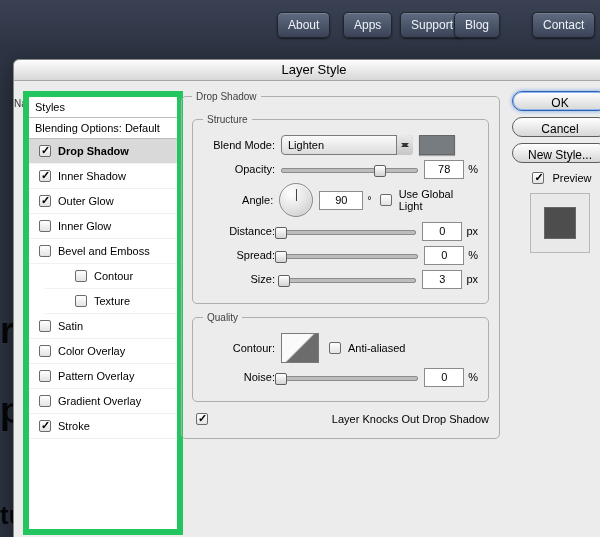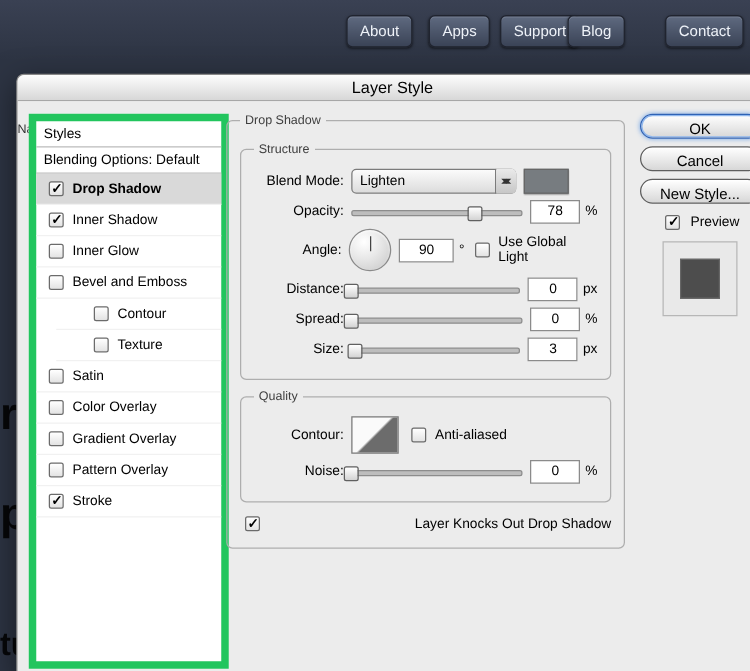--- a/index.html
+++ b/index.html
@@ -77,20 +77,24 @@
     <div id="styles-rows">
           <div class="row selected">
             <input type="checkbox" class="sq" checked="" style="">
             <span>Drop Shadow</span>
           </div>
           <div class="row">
             <input type="checkbox" class="sq" checked="" style="">
             <span>Inner Shadow</span>
           </div>
           <div class="row">
+            <input type="checkbox" class="sq" checked="" style="">
+            <span>Outer Glow</span>
+          </div>
+          <div class="row">
             <input type="checkbox" class="sq" style="">
             <span>Inner Glow</span>
           </div>
           <div class="row">
             <input type="checkbox" class="sq" style="">
             <span>Bevel and Emboss</span>
           </div>
           <div class="row indent">
             <input type="checkbox" class="sq" style="">
             <span>Contour</span>
@@ -102,25 +106,25 @@
           <div class="row">
             <input type="checkbox" class="sq" style="">
             <span>Satin</span>
           </div>
           <div class="row">
             <input type="checkbox" class="sq" style="">
             <span>Color Overlay</span>
           </div>
           <div class="row">
             <input type="checkbox" class="sq" style="">
+            <span>Pattern Overlay</span>
+          </div>
+          <div class="row">
+            <input type="checkbox" class="sq" style="">
             <span>Gradient Overlay</span>
-          </div>
-          <div class="row">
-            <input type="checkbox" class="sq" style="">
-            <span>Pattern Overlay</span>
           </div>
           <div class="row">
             <input type="checkbox" class="sq" checked="" style="">
             <span>Stroke</span>
           </div>
         </div>
   </div>
 
   <div class="main">
     <fieldset>

